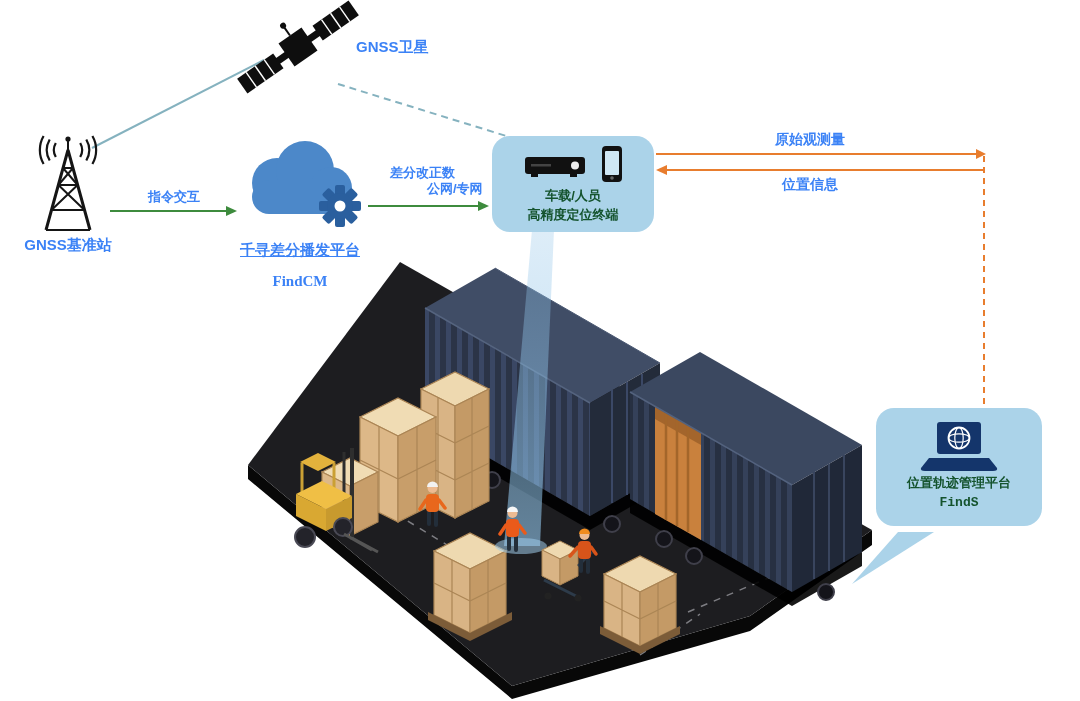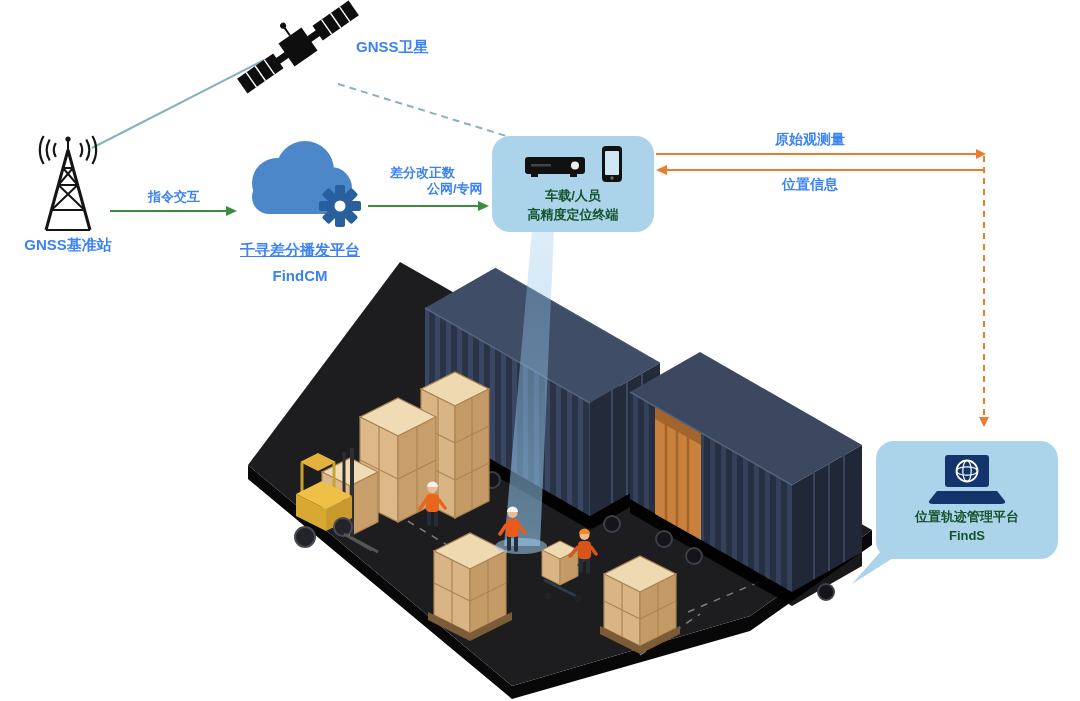--- a/index.html
+++ b/index.html
@@ -251,21 +251,21 @@
 
     <polygon points="898,532 934,532 852,584" fill="#abd3e9"></polygon>
   </g>
 </svg>
 
 <div class="lbl" style="left:356px;top:38px;">GNSS卫星</div>
 
 <div class="lbl center" style="left:12px;top:236px;width:112px;">GNSS基准站</div>
 
 <div class="lbl center" style="left:222px;top:241px;width:156px;text-decoration:underline;">千寻差分播发平台</div>
-<div class="lbl center" style="left:222px;top:267px;width:156px;">FindCM</div>
+<div class="lbl center" style="left:222px;top:273px;width:156px;font-family:Liberation Serif, serif;">FindCM</div>
 
 <div class="lbl center small" style="left:118px;top:188px;width:112px;">指令交互</div>
 
 <div class="lbl small" style="left:390px;top:164px;">差分改正数</div>
 <div class="lbl small" style="left:390px;top:180px;margin-left:37px;">公网/专网</div>
 
 <div class="lbl center" style="left:744px;top:131px;width:132px;font-size:14px;">原始观测量</div>
 <div class="lbl center" style="left:744px;top:176px;width:132px;font-size:14px;">位置信息</div>
 
 <div class="bubble" style="left:492px;top:136px;width:162px;height:96px;">
@@ -280,21 +280,21 @@
     <svg width="22" height="38" viewBox="0 0 22 38">
       <rect x="1" y="1" width="20" height="36" rx="4" fill="#111111"></rect>
       <rect x="4" y="6" width="14" height="24" rx="1" fill="#cfe7f4"></rect>
       <circle cx="11" cy="33" r="1.8" fill="#666666"></circle>
     </svg>
   </div>
   <div class="bubble-line">车载/人员</div>
   <div class="bubble-line">高精度定位终端</div>
 </div>
 
-<div class="bubble" style="left:876px;top:441px;width:182px;height:118px;">
+<div class="bubble" style="left:876px;top:408px;width:166px;height:118px;font-family:Liberation Mono, monospace;">
   <svg width="80" height="52" viewBox="0 0 80 52">
     <rect x="18" y="0" width="44" height="32" rx="3" fill="#14356b"></rect>
     <circle cx="40" cy="16" r="10.5" fill="none" stroke="#ffffff" stroke-width="1.8"></circle>
     <ellipse cx="40" cy="16" rx="4.2" ry="10.5" fill="none" stroke="#ffffff" stroke-width="1.2"></ellipse>
     <ellipse cx="40" cy="16" rx="10.5" ry="4.2" fill="none" stroke="#ffffff" stroke-width="1.2"></ellipse>
     <path d="M10 36 L70 36 L78 46 Q79 49 74 49 L6 49 Q1 49 2 46 Z" fill="#14356b"></path>
   </svg>
   <div class="bubble-line">位置轨迹管理平台</div>
   <div class="bubble-line">FindS</div>
 </div>

